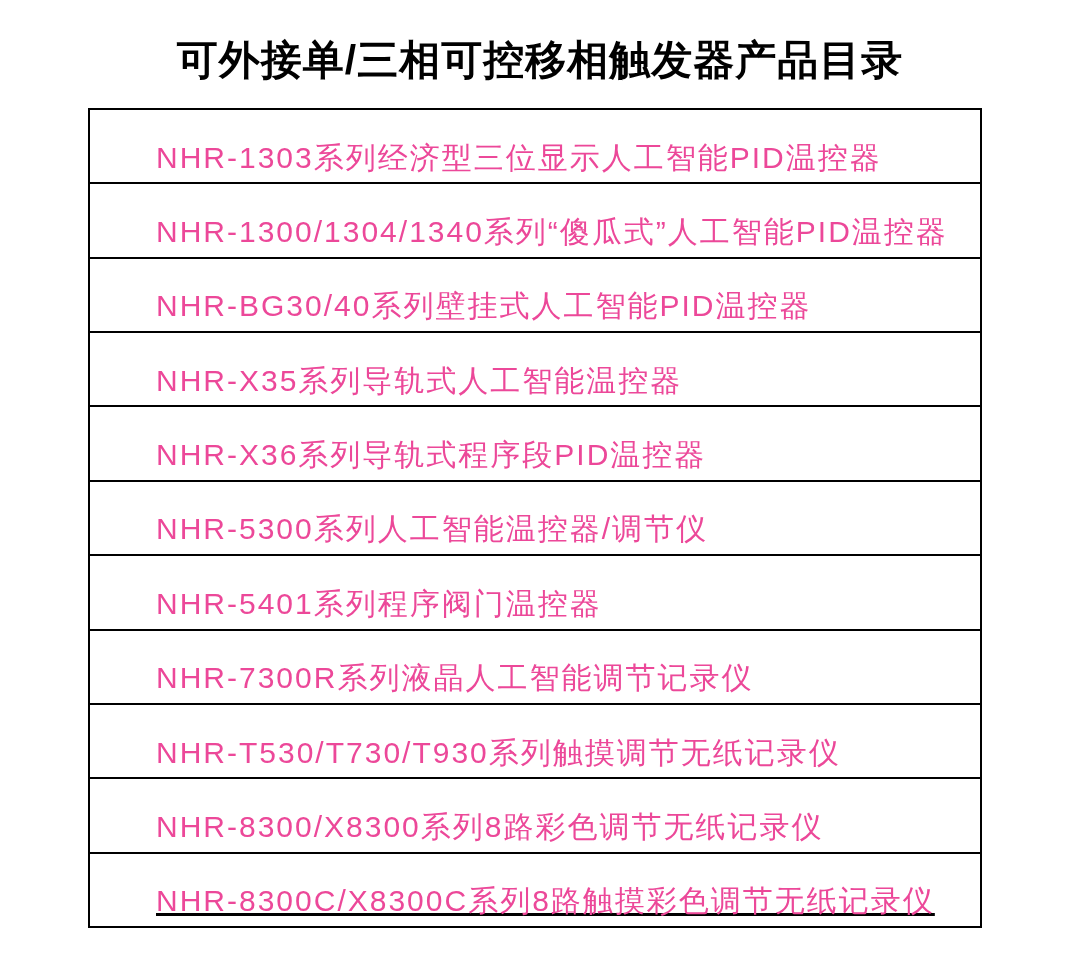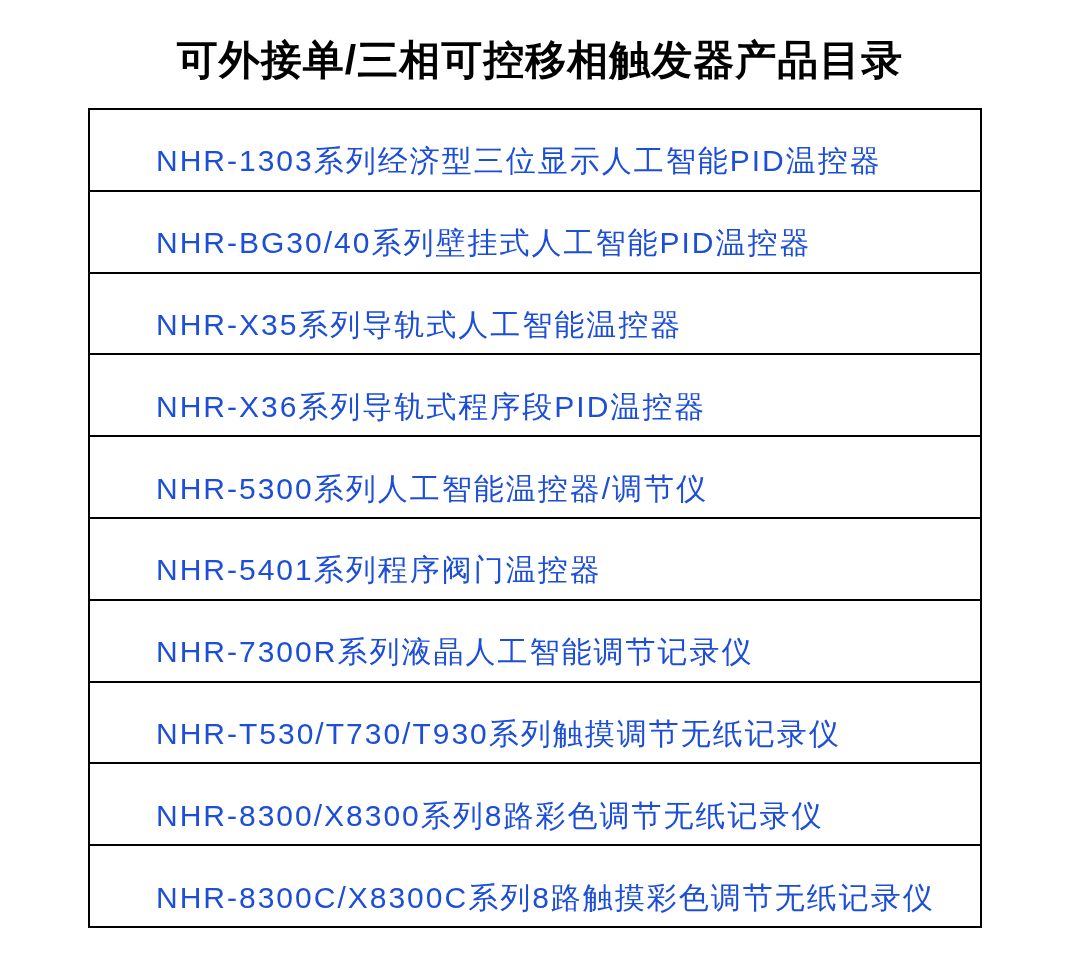--- a/index.html
+++ b/index.html
@@ -44,39 +44,43 @@
     flex: 1 1 0;
     display: flex;
     align-items: center;
     box-sizing: border-box;
     border-bottom: 2px solid #000000;
     padding-left: 66px;
     background: #ffffff;
   }
   .row:last-child {
     border-bottom: none;
+    text-decoration: underline;
   }
   .row-label {
     font-size: 30px;
     font-weight: 500;
-    color: #1d4ed8;
+    color: #ec4899;
     letter-spacing: 2px;
     white-space: nowrap;
     margin-top: 24px;
   }
 </style>
 </head>
 <body>
 
 <div>
   <h1 class="page-title">可外接单/三相可控移相触发器产品目录</h1>
 
   <div class="product-table">
       <div class="row">
         <span class="row-label">NHR-1303系列经济型三位显示人工智能PID温控器</span>
+      </div>
+      <div class="row">
+        <span class="row-label">NHR-1300/1304/1340系列“傻瓜式”人工智能PID温控器</span>
       </div>
       <div class="row">
         <span class="row-label">NHR-BG30/40系列壁挂式人工智能PID温控器</span>
       </div>
       <div class="row">
         <span class="row-label">NHR-X35系列导轨式人工智能温控器</span>
       </div>
       <div class="row">
         <span class="row-label">NHR-X36系列导轨式程序段PID温控器</span>
       </div>

